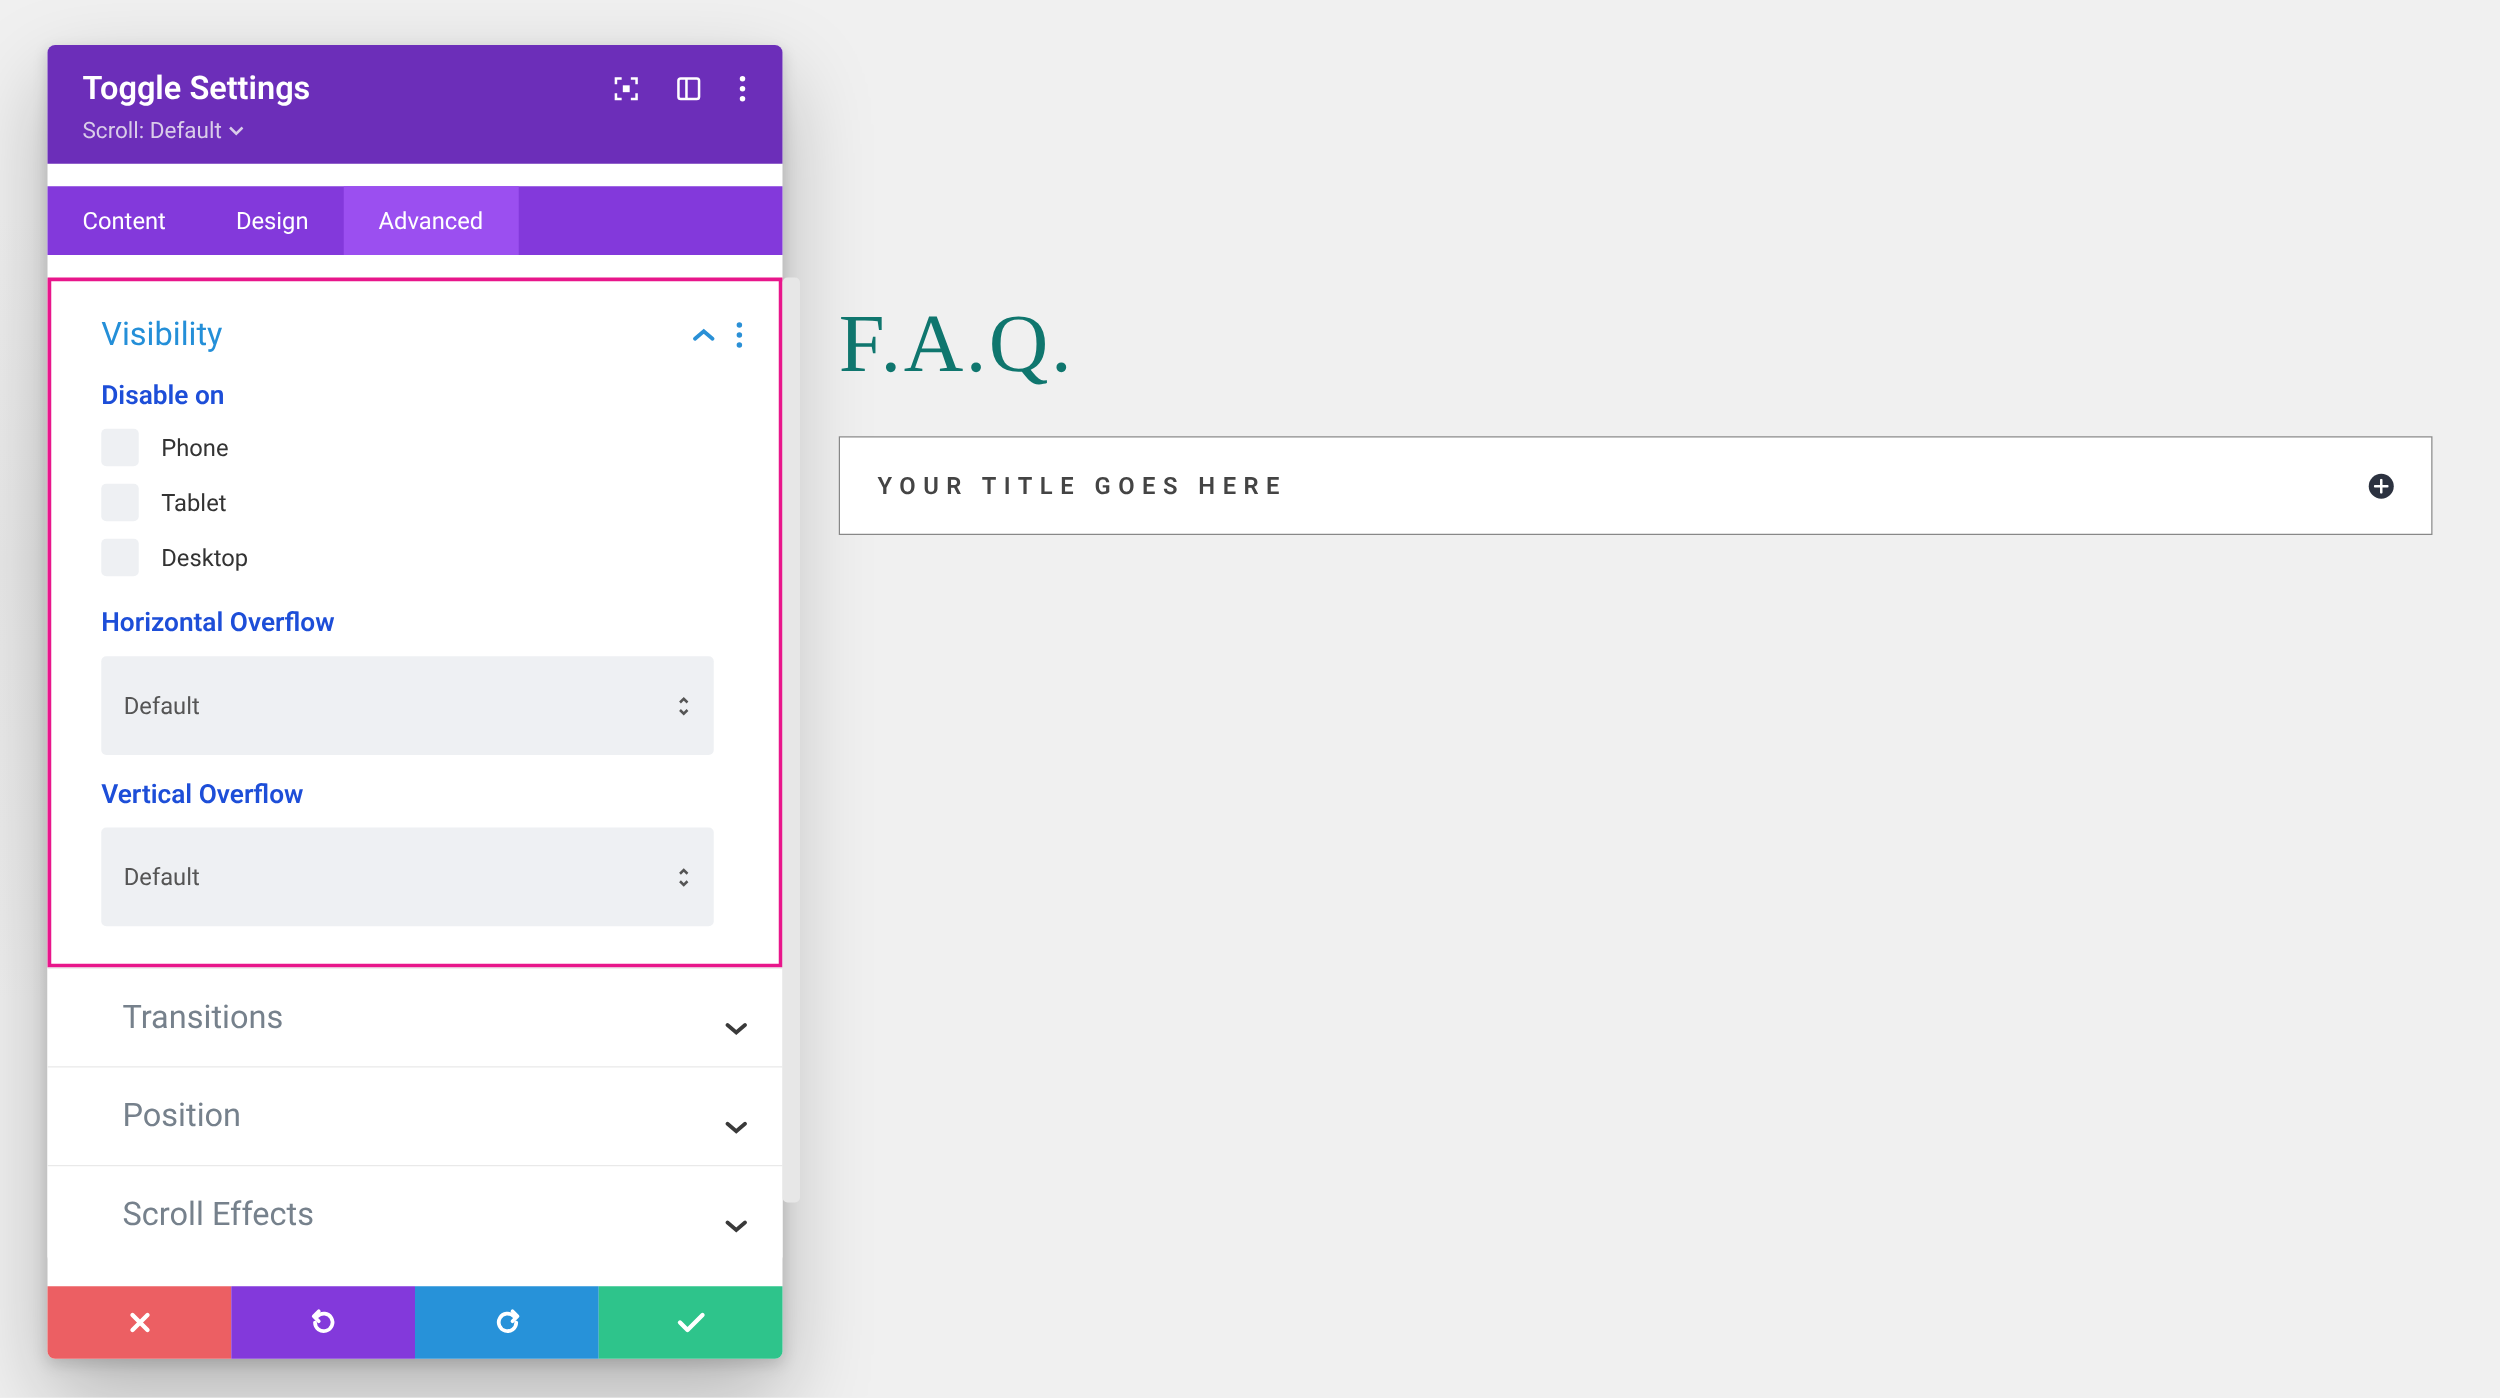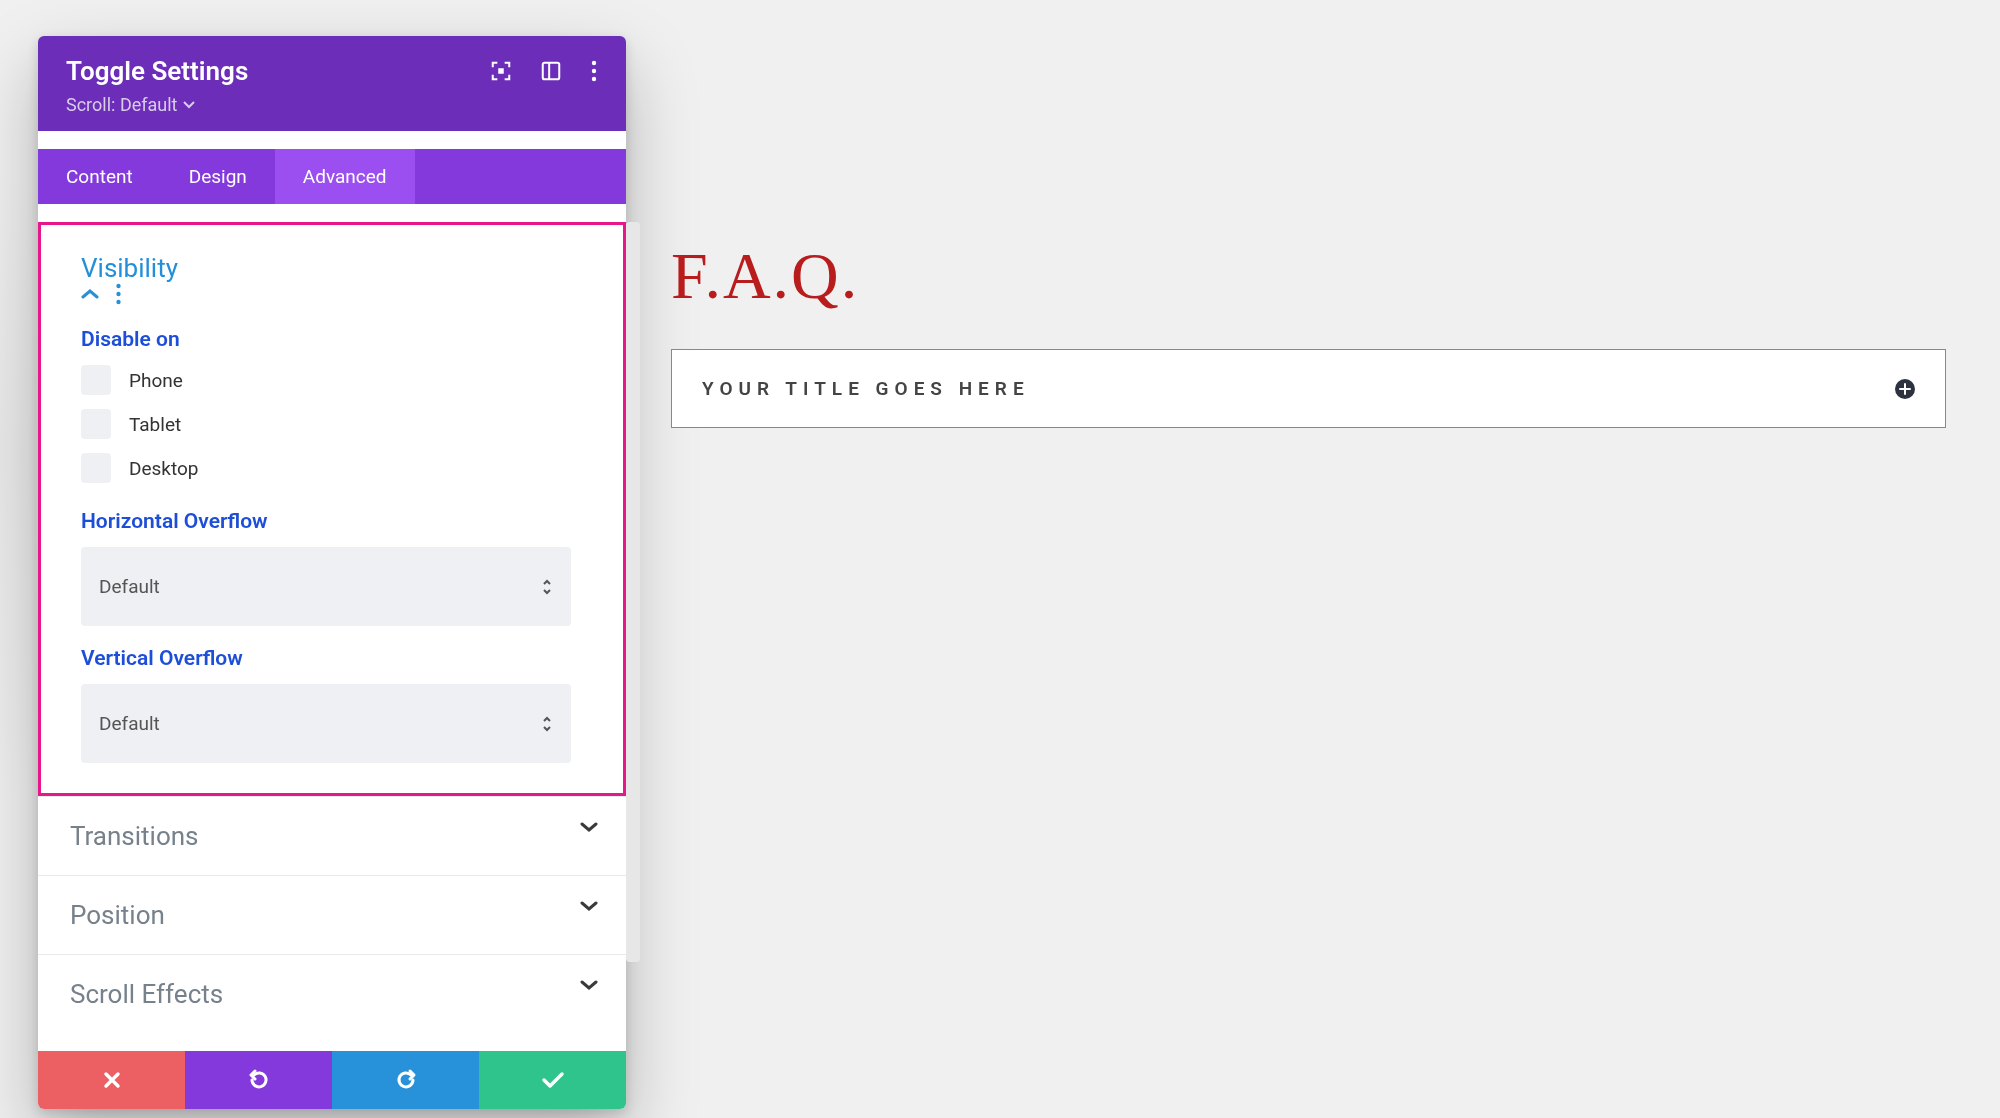--- a/index.html
+++ b/index.html
@@ -100,22 +100,22 @@
   .visibility-box {
     border: 3px solid #e8168b;
     margin: 0;
     padding: 28px 28px 30px 40px;
   }
   .section {
     border-top: 1px solid #e9e9e9;
   }
   .section-header {
     display: flex;
-    align-items: flex-start;
-    padding: 24px 28px 24px 32px;
+    align-items: flex-end;
+    padding: 24px 28px 24px 60px;
     cursor: pointer;
   }
   .section-header .sh-title {
     font-size: 26px;
     color: #76818c;
     flex: 1;
   }
 
   .form-label {
     font-size: 21px;
@@ -143,23 +143,22 @@
     align-items: center;
     font-size: 19px;
     color: #555;
     margin-bottom: 20px;
     width: 490px;
     max-width: 100%;
   }
   .select-box .sel-value { flex: 1; }
 
   .visibility-header {
-    display: flex; align-items: flex-start;
+    display: flex; align-items: center;
     margin-bottom: 22px;
-    flex-direction: column;
   }
   .visibility-header .vh-title {
     font-size: 26px;
     color: #248fd8;
     flex: 1;
   }
   .vh-icons { display:flex; gap:16px; align-items:center; color:#2a90d6; }
 
   
   .panel-footer {
@@ -176,21 +175,21 @@
   .ft-redo   { background:#2792d9; }
   .ft-save   { background:#2ec48b; border-radius:0 0 6px 0;}
 
   
   .preview-heading {
     position: absolute;
     left: 671px;
     top: 238px;
     font-family: Georgia, 'Times New Roman', serif;
     font-size: 66px;
-    color: #b91c1c;
+    color: #0f766e;
     letter-spacing: 2px;
   }
   .accordion {
     position: absolute;
     left: 671px;
     top: 349px;
     width: 1275px;
     border: 1px solid #888;
     background: #fff;
     padding: 27px 30px;

